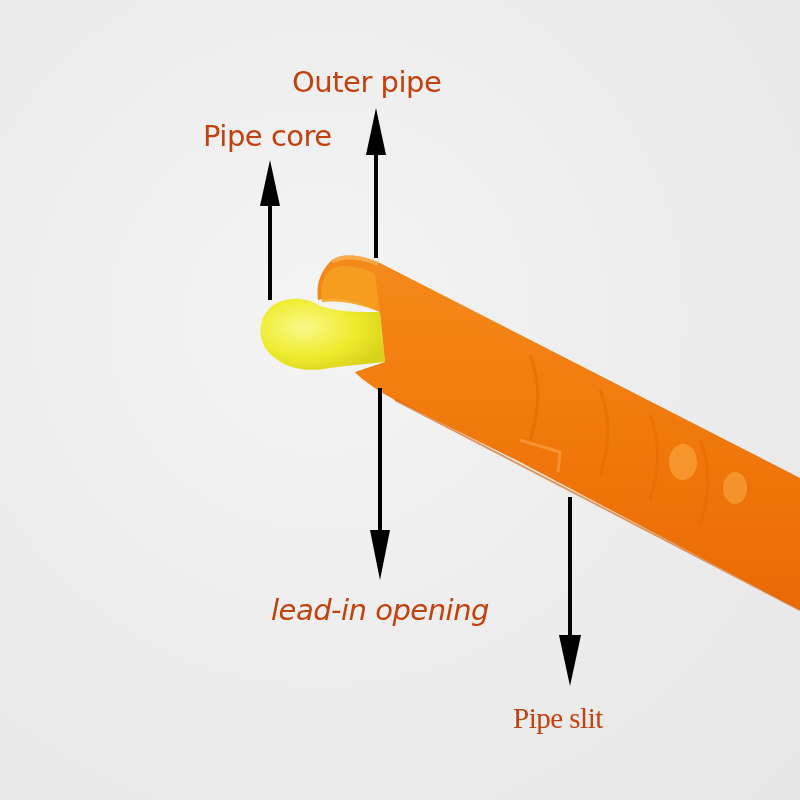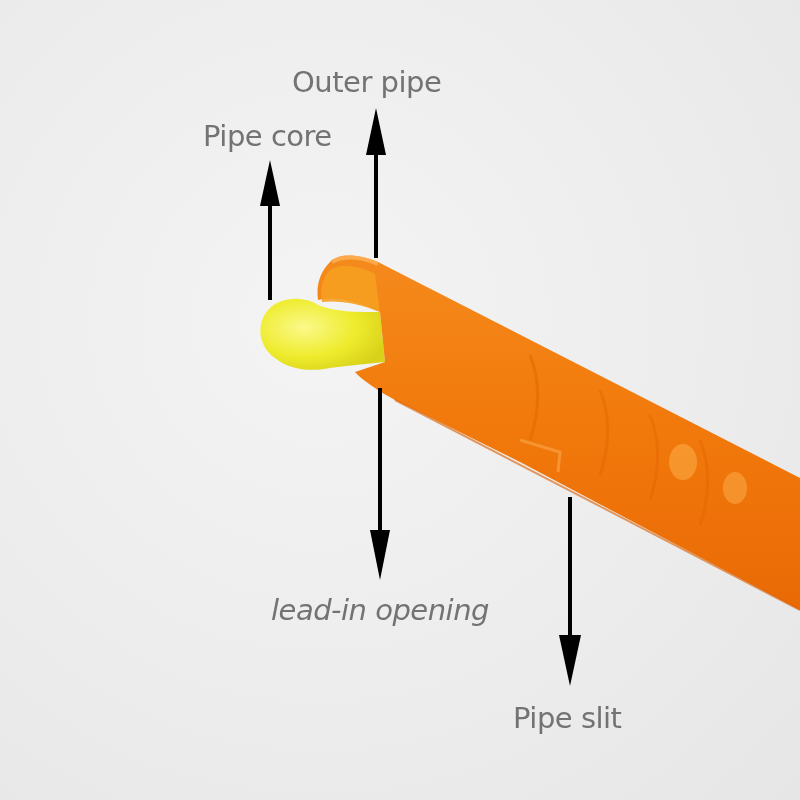--- a/index.html
+++ b/index.html
@@ -1,19 +1,19 @@
 <!DOCTYPE html>
 <html><head>
   <meta charset="utf-8">
   <style>
     html, body { margin:0; padding:0; }
     body { width:800px; height:800px; overflow:hidden; background:#ededed; position:relative; font-family:"DejaVu Sans", sans-serif; }
     .bg { position:absolute; inset:0; background: radial-gradient(ellipse at 40% 40%, #f4f4f4 0%, #ececec 60%, #e6e6e6 100%); }
     svg.scene { position:absolute; left:0; top:0; }
-    .label { position:absolute; color:#737373; font-size:29px; letter-spacing:-0.5px; white-space:nowrap; line-height:1; }
+    .label { position:absolute; color:#c2410c; font-size:29px; letter-spacing:-0.5px; white-space:nowrap; line-height:1; }
   </style>
 </head>
 <body>
 
 <div class="bg"></div>
 
 <svg class="scene" width="800" height="800" viewBox="0 0 800 800">
   <defs>
     <linearGradient id="pipeGrad" x1="0" y1="0" x2="0" y2="1" gradientTransform="rotate(0)">
       <stop offset="0" stop-color="#f58a1c"></stop>
@@ -64,13 +64,13 @@
   </g>
   <g>
     <line x1="570" y1="497" x2="570" y2="635" stroke="#000" stroke-width="4"></line>
     <polygon points="570,686 559,635 581,635" fill="#000"></polygon>
   </g>
 </svg>
 
 <div class="label" style="left:292px; top:68px;">Outer pipe</div>
 <div class="label" style="left:203px; top:122px;">Pipe core</div>
 <div class="label" style="left:271px; top:596px;font-style:italic;">lead-in opening</div>
-<div class="label" style="left:513px; top:704px;">Pipe slit</div>
+<div class="label" style="left:513px; top:704px;font-family:Liberation Serif, serif;">Pipe slit</div>
 
 </body></html>

